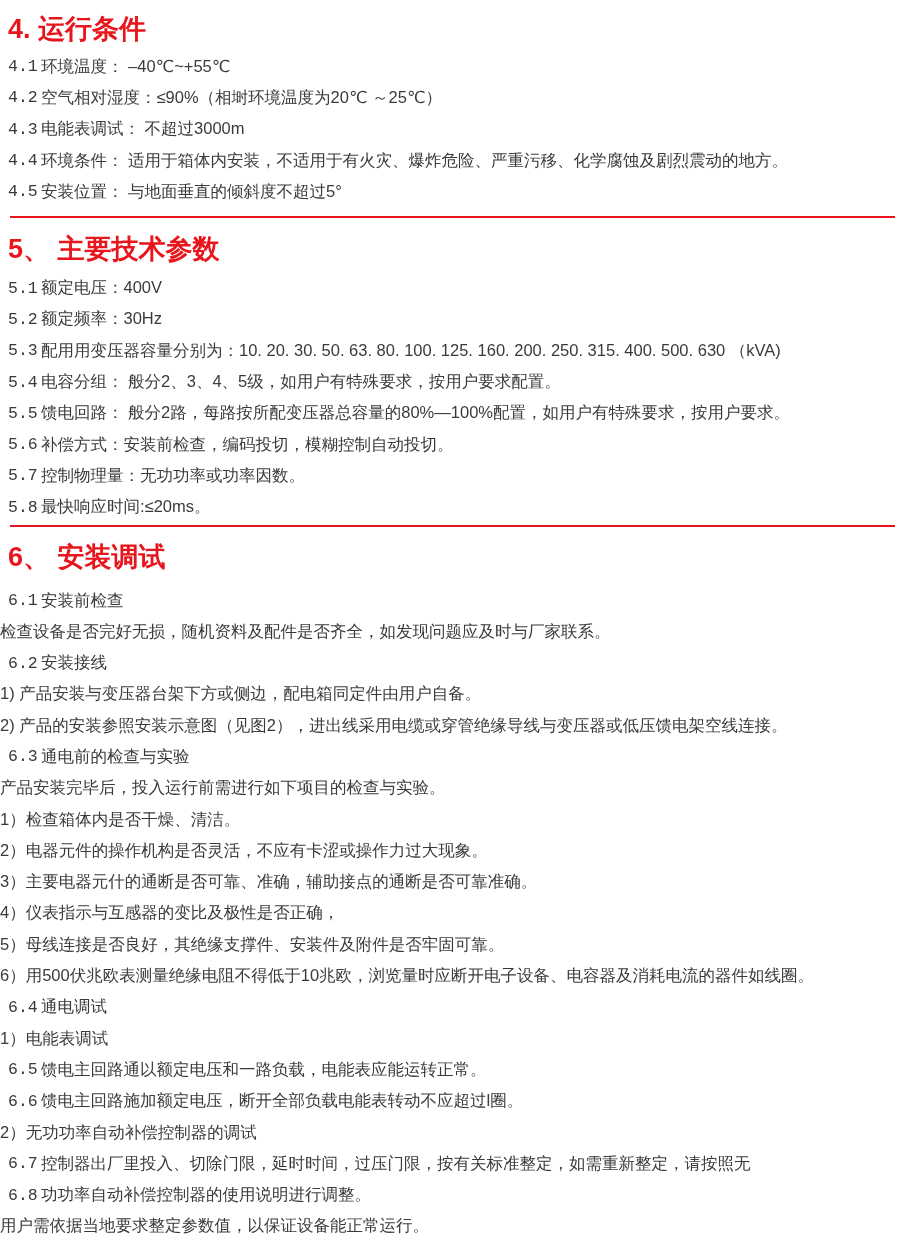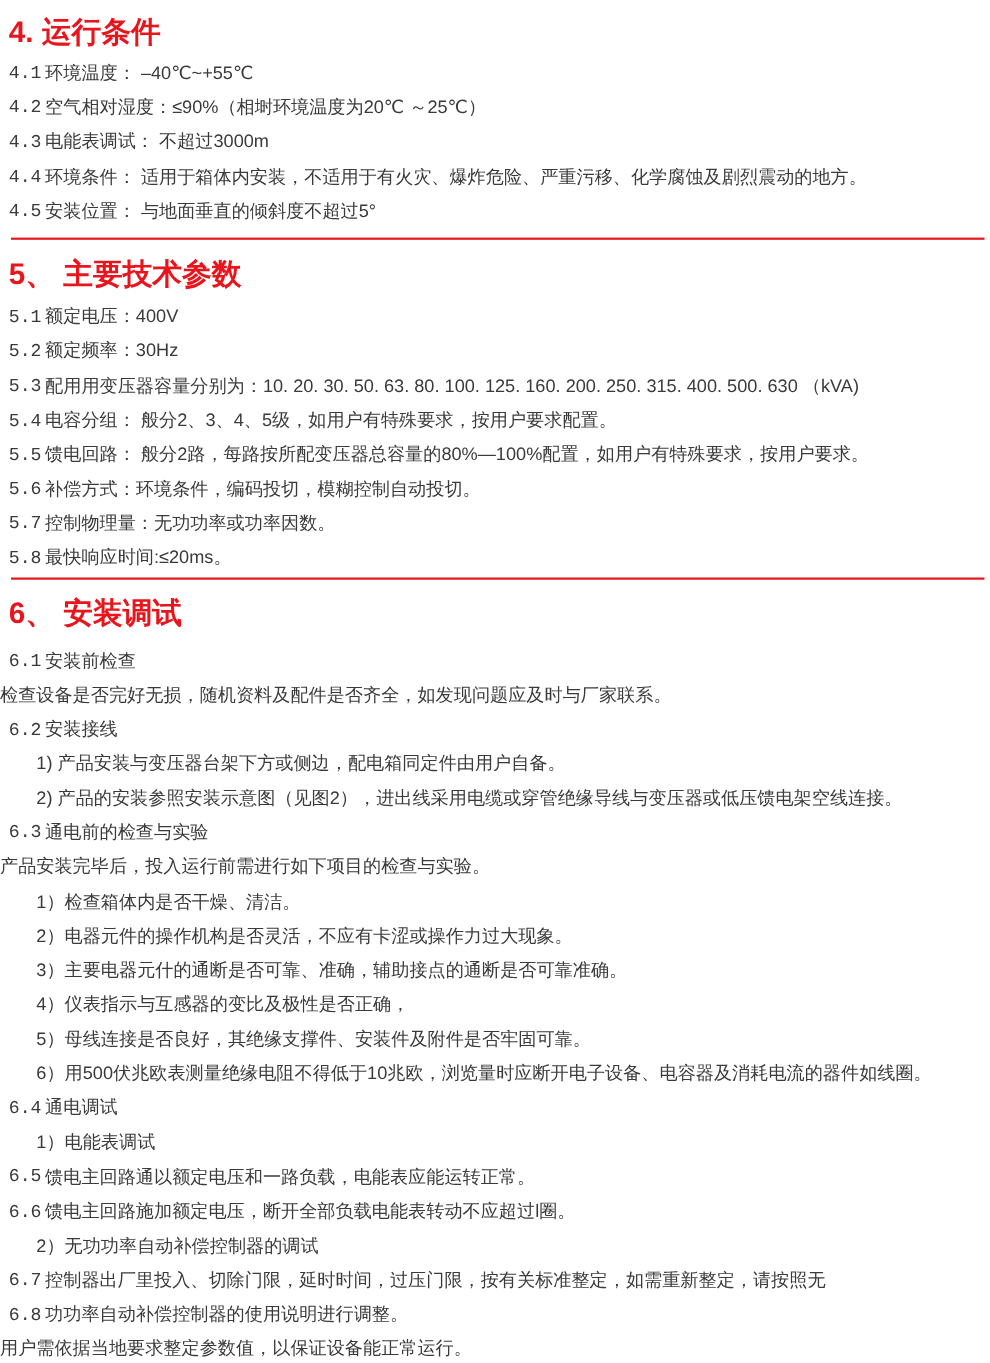--- a/index.html
+++ b/index.html
@@ -19,21 +19,21 @@
   .hd4{margin-bottom:5px;}
   .hd5{margin-top:14px;margin-bottom:6px;}
   .hd6{margin-top:13px;margin-bottom:11px;}
   .ln{
     height:31.3px;display:flex;align-items:center;
     font-size:16.5px;color:#3a3a3a;white-space:nowrap;
   }
   .ln .num{margin-left:8px;width:33px;flex:none;font-family:Liberation Mono, monospace;}
   .ln .txt{flex:none;}
   .ln.cont{}
-  .ln.sub{padding-left:33px;}
+  .ln.sub{}
   .divider{height:2px;background:#e8151c;margin:0 5px 0 10px;}
   .d1{margin-top:9px;}
   .d2{margin-top:2px;}
 </style>
 </head>
 <body>
 
 <div class="page">
   <div class="inner">
 
@@ -79,21 +79,21 @@
     <div class="ln">
       <span class="num">5.4</span>
       <span class="txt">电容分组： 般分2、3、4、5级，如用户有特殊要求，按用户要求配置。</span>
     </div>
     <div class="ln">
       <span class="num">5.5</span>
       <span class="txt">馈电回路： 般分2路，每路按所配变压器总容量的80%—100%配置，如用户有特殊要求，按用户要求。</span>
     </div>
     <div class="ln">
       <span class="num">5.6</span>
-      <span class="txt">补偿方式：环境条件，编码投切，模糊控制自动投切。</span>
+      <span class="txt">补偿方式：安装前检查，编码投切，模糊控制自动投切。</span>
     </div>
     <div class="ln">
       <span class="num">5.7</span>
       <span class="txt">控制物理量：无功功率或功率因数。</span>
     </div>
     <div class="ln">
       <span class="num">5.8</span>
       <span class="txt">最快响应时间:≤20ms。</span>
     </div>
 

